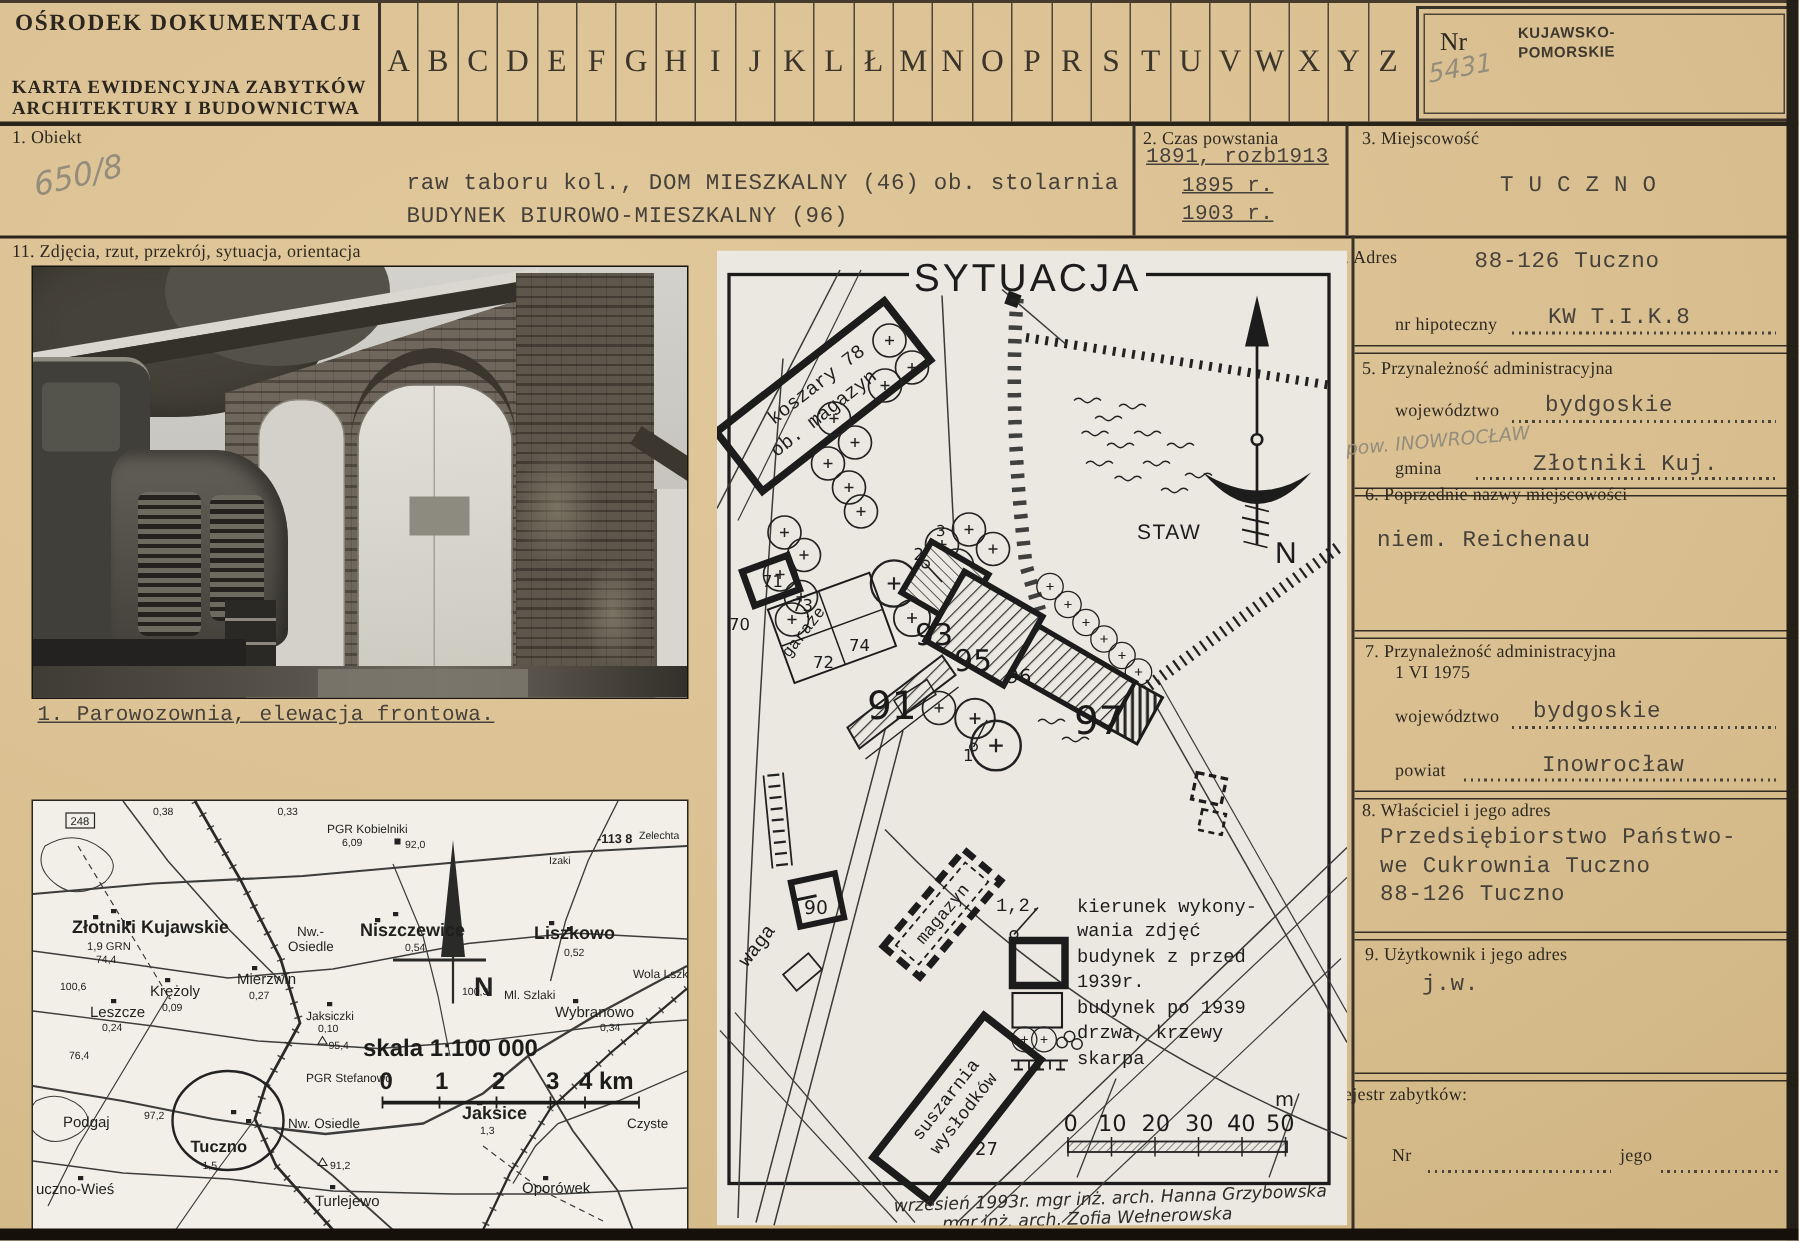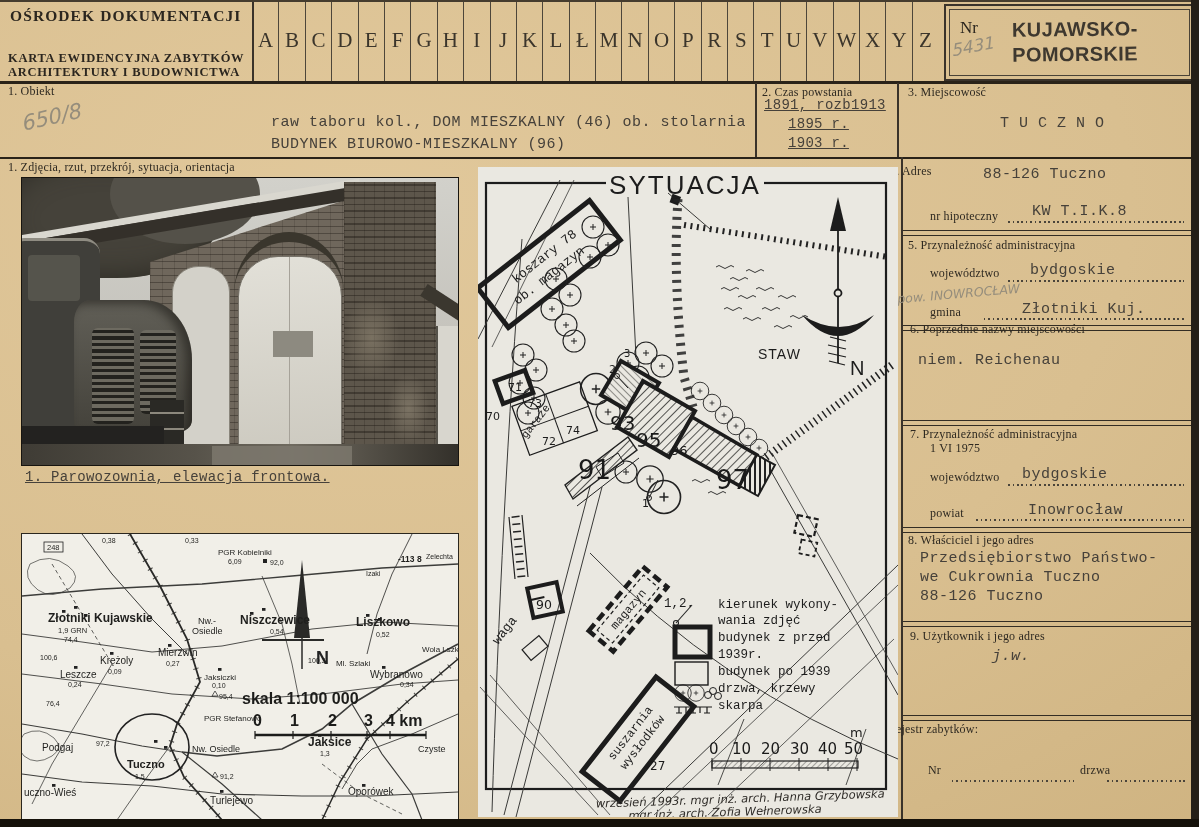--- a/index.html
+++ b/index.html
@@ -14,21 +14,21 @@
   .hline{background:#2a2319;}
   .vline{background:#3a332a;}
   .dots{height:2px;background-image:repeating-linear-gradient(90deg,#4a443a 0 1.5px,transparent 1.5px 4.5px);}
   .dsep{height:4px;border-top:1.5px solid #332d24;border-bottom:1.5px solid #332d24;}
   .alpha{position:absolute;left:253px;top:0;width:685px;height:81px;display:flex;}
   .alpha .cell{flex:1;border-left:1px solid #4d463a;display:flex;align-items:center;justify-content:center;
     font-family:"Liberation Serif",serif;font-size:21px;color:#3b352b;}
   .alpha .cell:first-child{border-left:none;}
   .nrbox{position:absolute;left:944px;top:4px;width:247px;height:73px;border:2px solid #3a332b;}
   .nrbox .inner{position:absolute;inset:3px;border:1px solid #4a4337;}
-  .stamp{font-family:"Liberation Sans",sans-serif;font-weight:bold;font-size:20px;line-height:1.25;
+  .stamp{font-family:"Liberation Sans",sans-serif;font-weight:bold;font-size:10px;line-height:1.25;
     letter-spacing:.4px;color:#3e382f;transform:rotate(-.6deg);}
   
   .photo{position:absolute;left:22px;top:178px;width:436px;height:287px;overflow:hidden;outline:1px solid #17140f;background:linear-gradient(180deg,#d2d1cb,#c3c1ba 65%);}
   .photo div{position:absolute;}
   .ph-t1{left:-18px;top:-22px;width:215px;height:122px;background:#45423a;border-radius:45% 55% 50% 40%;box-shadow:inset 0 0 30px #2b2922;}
   .ph-t2{left:88px;top:-34px;width:150px;height:100px;background:#545149;border-radius:50%;}
   .ph-t3{left:-8px;top:58px;width:86px;height:62px;background:#39362e;border-radius:40%;}
   .ph-rooflight{left:-6px;top:58px;width:348px;height:7px;background:#d9d7cf;transform:rotate(-9.5deg);transform-origin:left top;}
   .ph-roofdark{left:-6px;top:65px;width:352px;height:13px;background:#34302a;transform:rotate(-9.5deg);transform-origin:left top;}
   .ph-wall{left:128px;top:20px;width:202px;height:267px;background-color:#6f675c;
@@ -160,30 +160,30 @@
   <div class="abs dots" style="left:976px;top:519px;width:208px;"></div>
   <div class="abs dsep" style="left:903px;top:527px;width:296px;"></div>
 
   <div class="abs lbl" style="left:908px;top:533px;">8. Właściciel i jego adres</div>
   <div class="abs typed" style="left:920px;top:550px;">Przedsiębiorstwo Państwo-</div>
   <div class="abs typed" style="left:920px;top:569px;">we Cukrownia Tuczno</div>
   <div class="abs typed" style="left:920px;top:588px;">88-126 Tuczno</div>
   <div class="abs dsep" style="left:903px;top:621px;width:296px;"></div>
 
   <div class="abs lbl" style="left:910px;top:629px;">9. Użytkownik i jego adres</div>
-  <div class="abs typed" style="left:992px;top:648px;font-style:italic;">j.w.</div>
+  <div class="abs typed" style="left:948px;top:648px;">j.w.</div>
   <div class="abs dsep" style="left:903px;top:715px;width:296px;"></div>
 
   <div class="abs lbl" style="left:869px;top:722px;">10. Rejestr zabytków:</div>
   <div class="abs lbl" style="left:928px;top:763px;">Nr</div>
   <div class="abs dots" style="left:952px;top:780px;width:122px;"></div>
-  <div class="abs lbl" style="left:1080px;top:763px;">drzwa</div>
+  <div class="abs lbl" style="left:1080px;top:763px;">jego</div>
   <div class="abs dots" style="left:1107px;top:780px;width:78px;"></div>
 
-  <div class="abs lbl" style="left:8px;top:160px;">1. Zdjęcia, rzut, przekrój, sytuacja, orientacja</div>
+  <div class="abs lbl" style="left:8px;top:160px;">11. Zdjęcia, rzut, przekrój, sytuacja, orientacja</div>
 
   <div class="photo">
     <div class="ph-t1"></div>
     <div class="ph-t2"></div>
     <div class="ph-t3"></div>
     <div class="ph-wall"></div>
     <div class="ph-rooflight"></div>
     <div class="ph-roofdark"></div>
     <div class="ph-arch"></div>
     <div class="ph-door1"></div>

